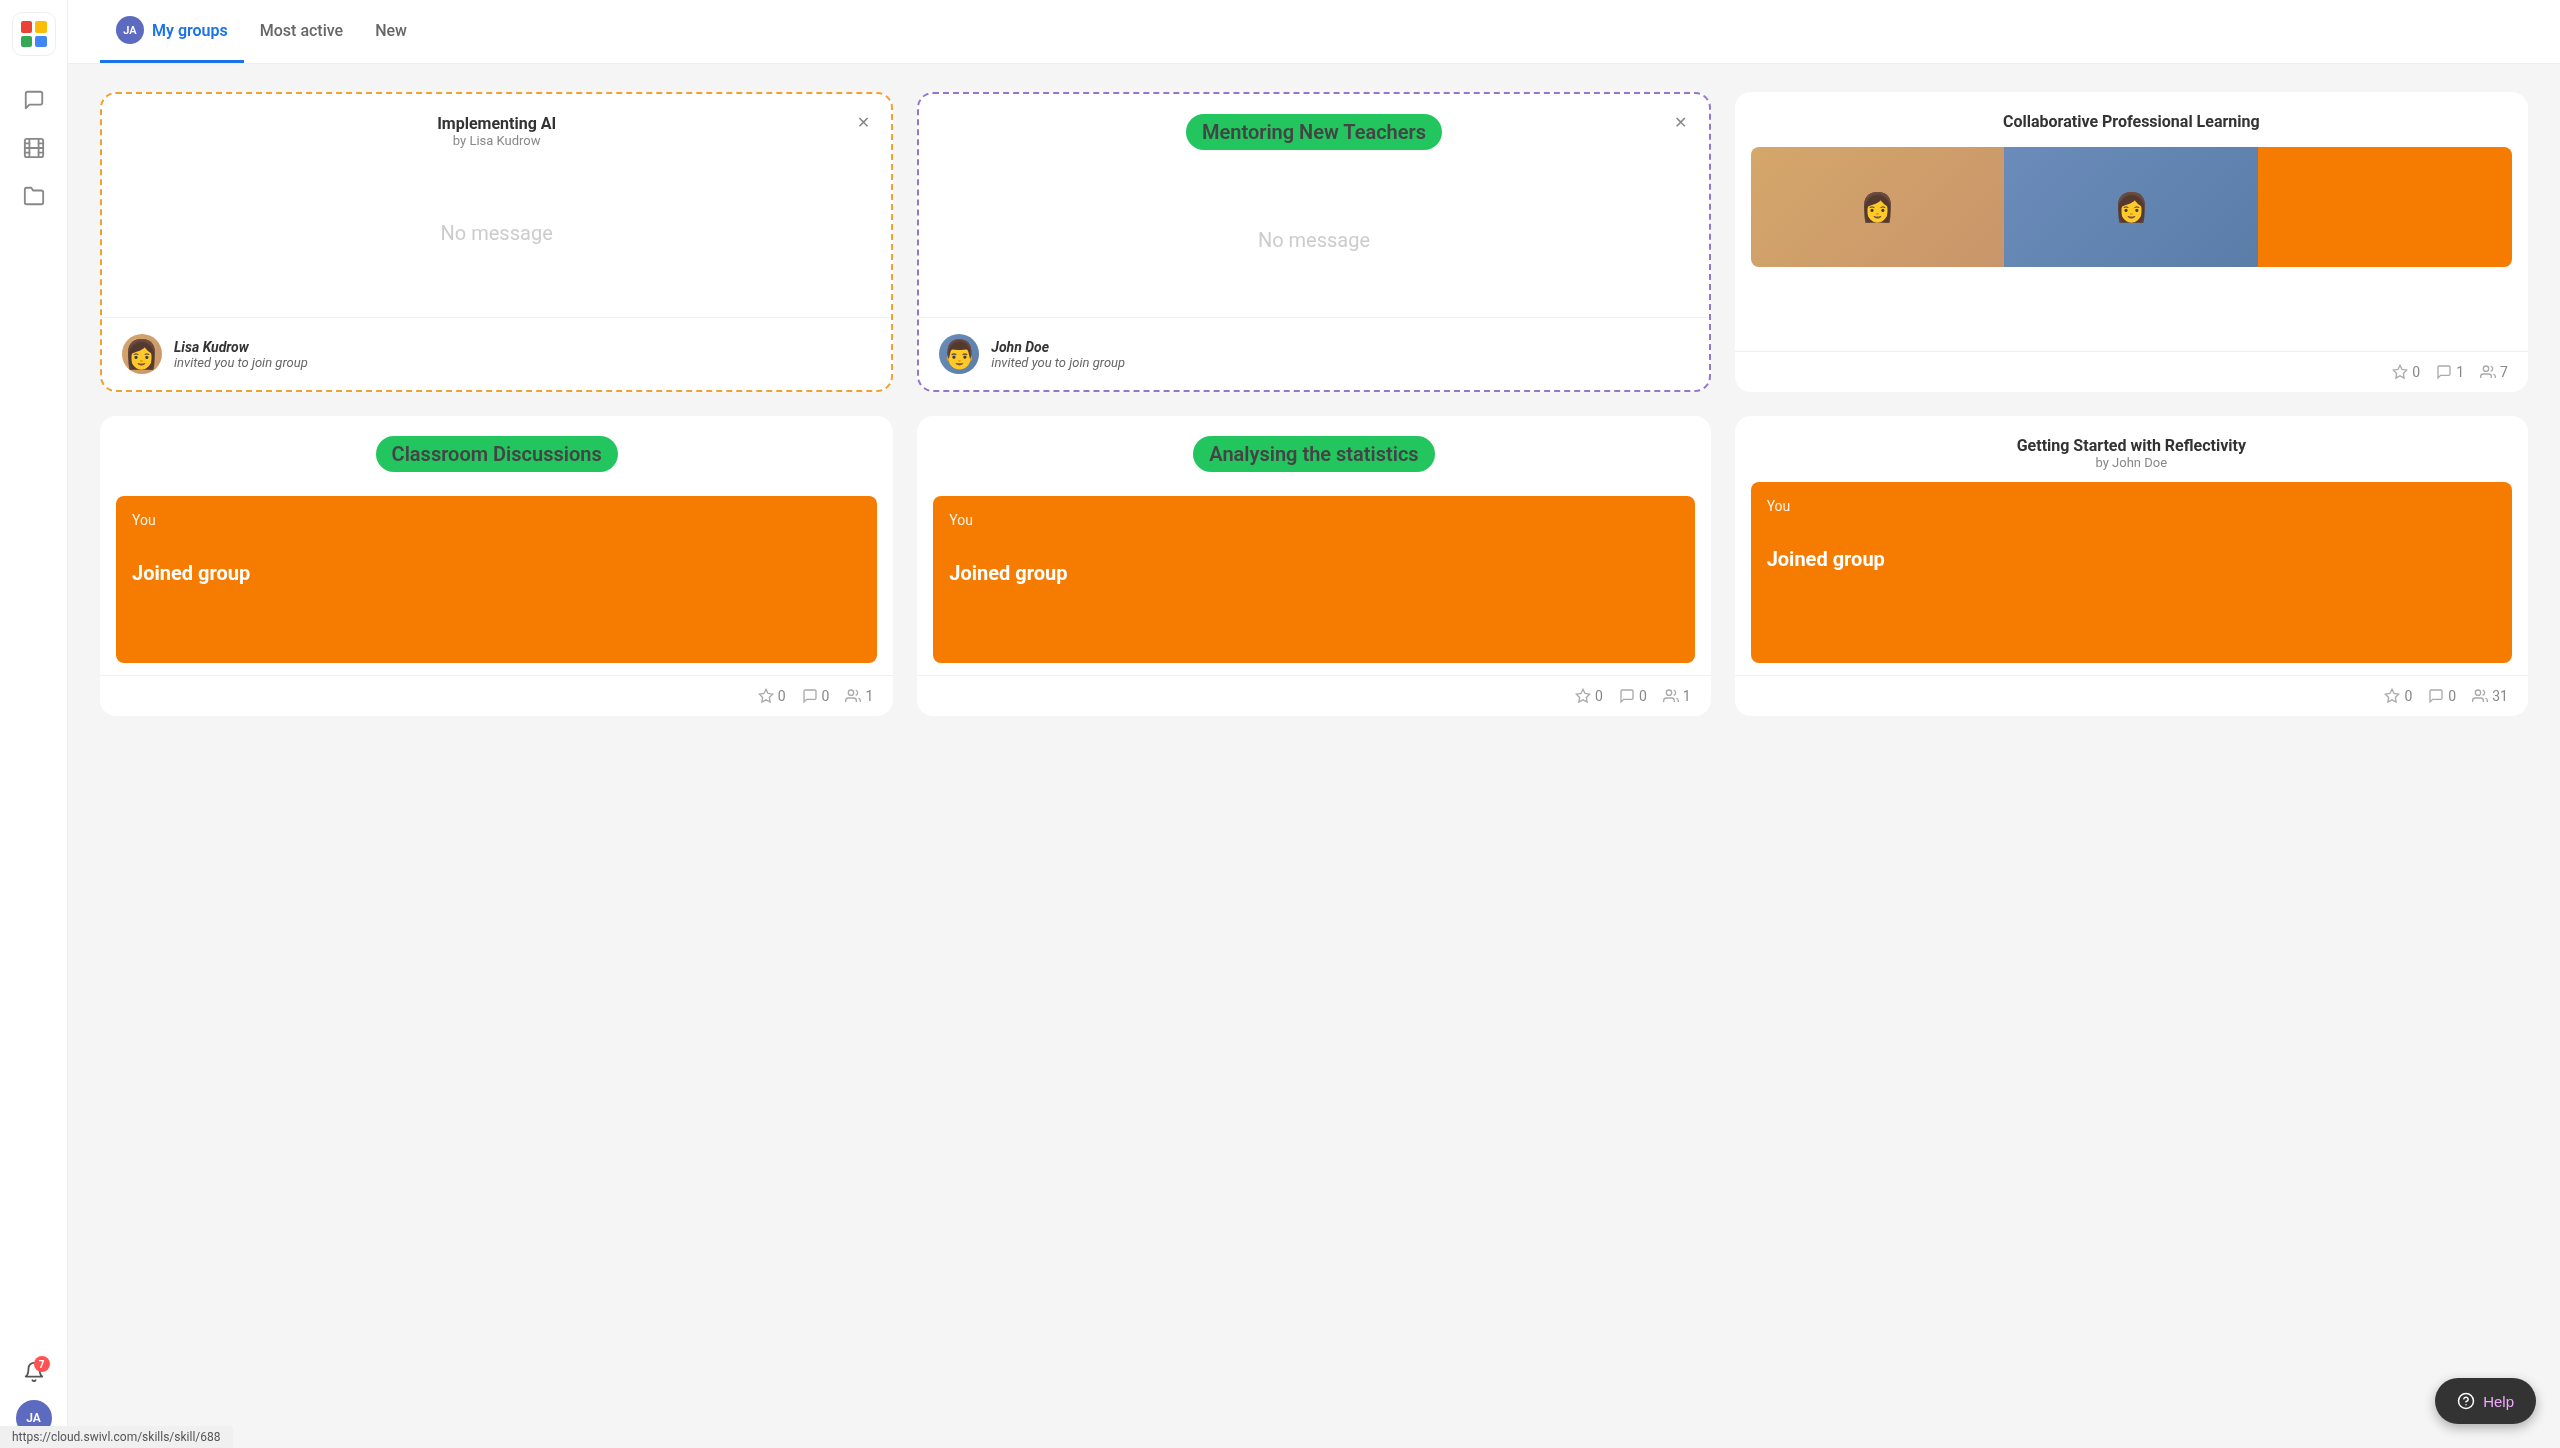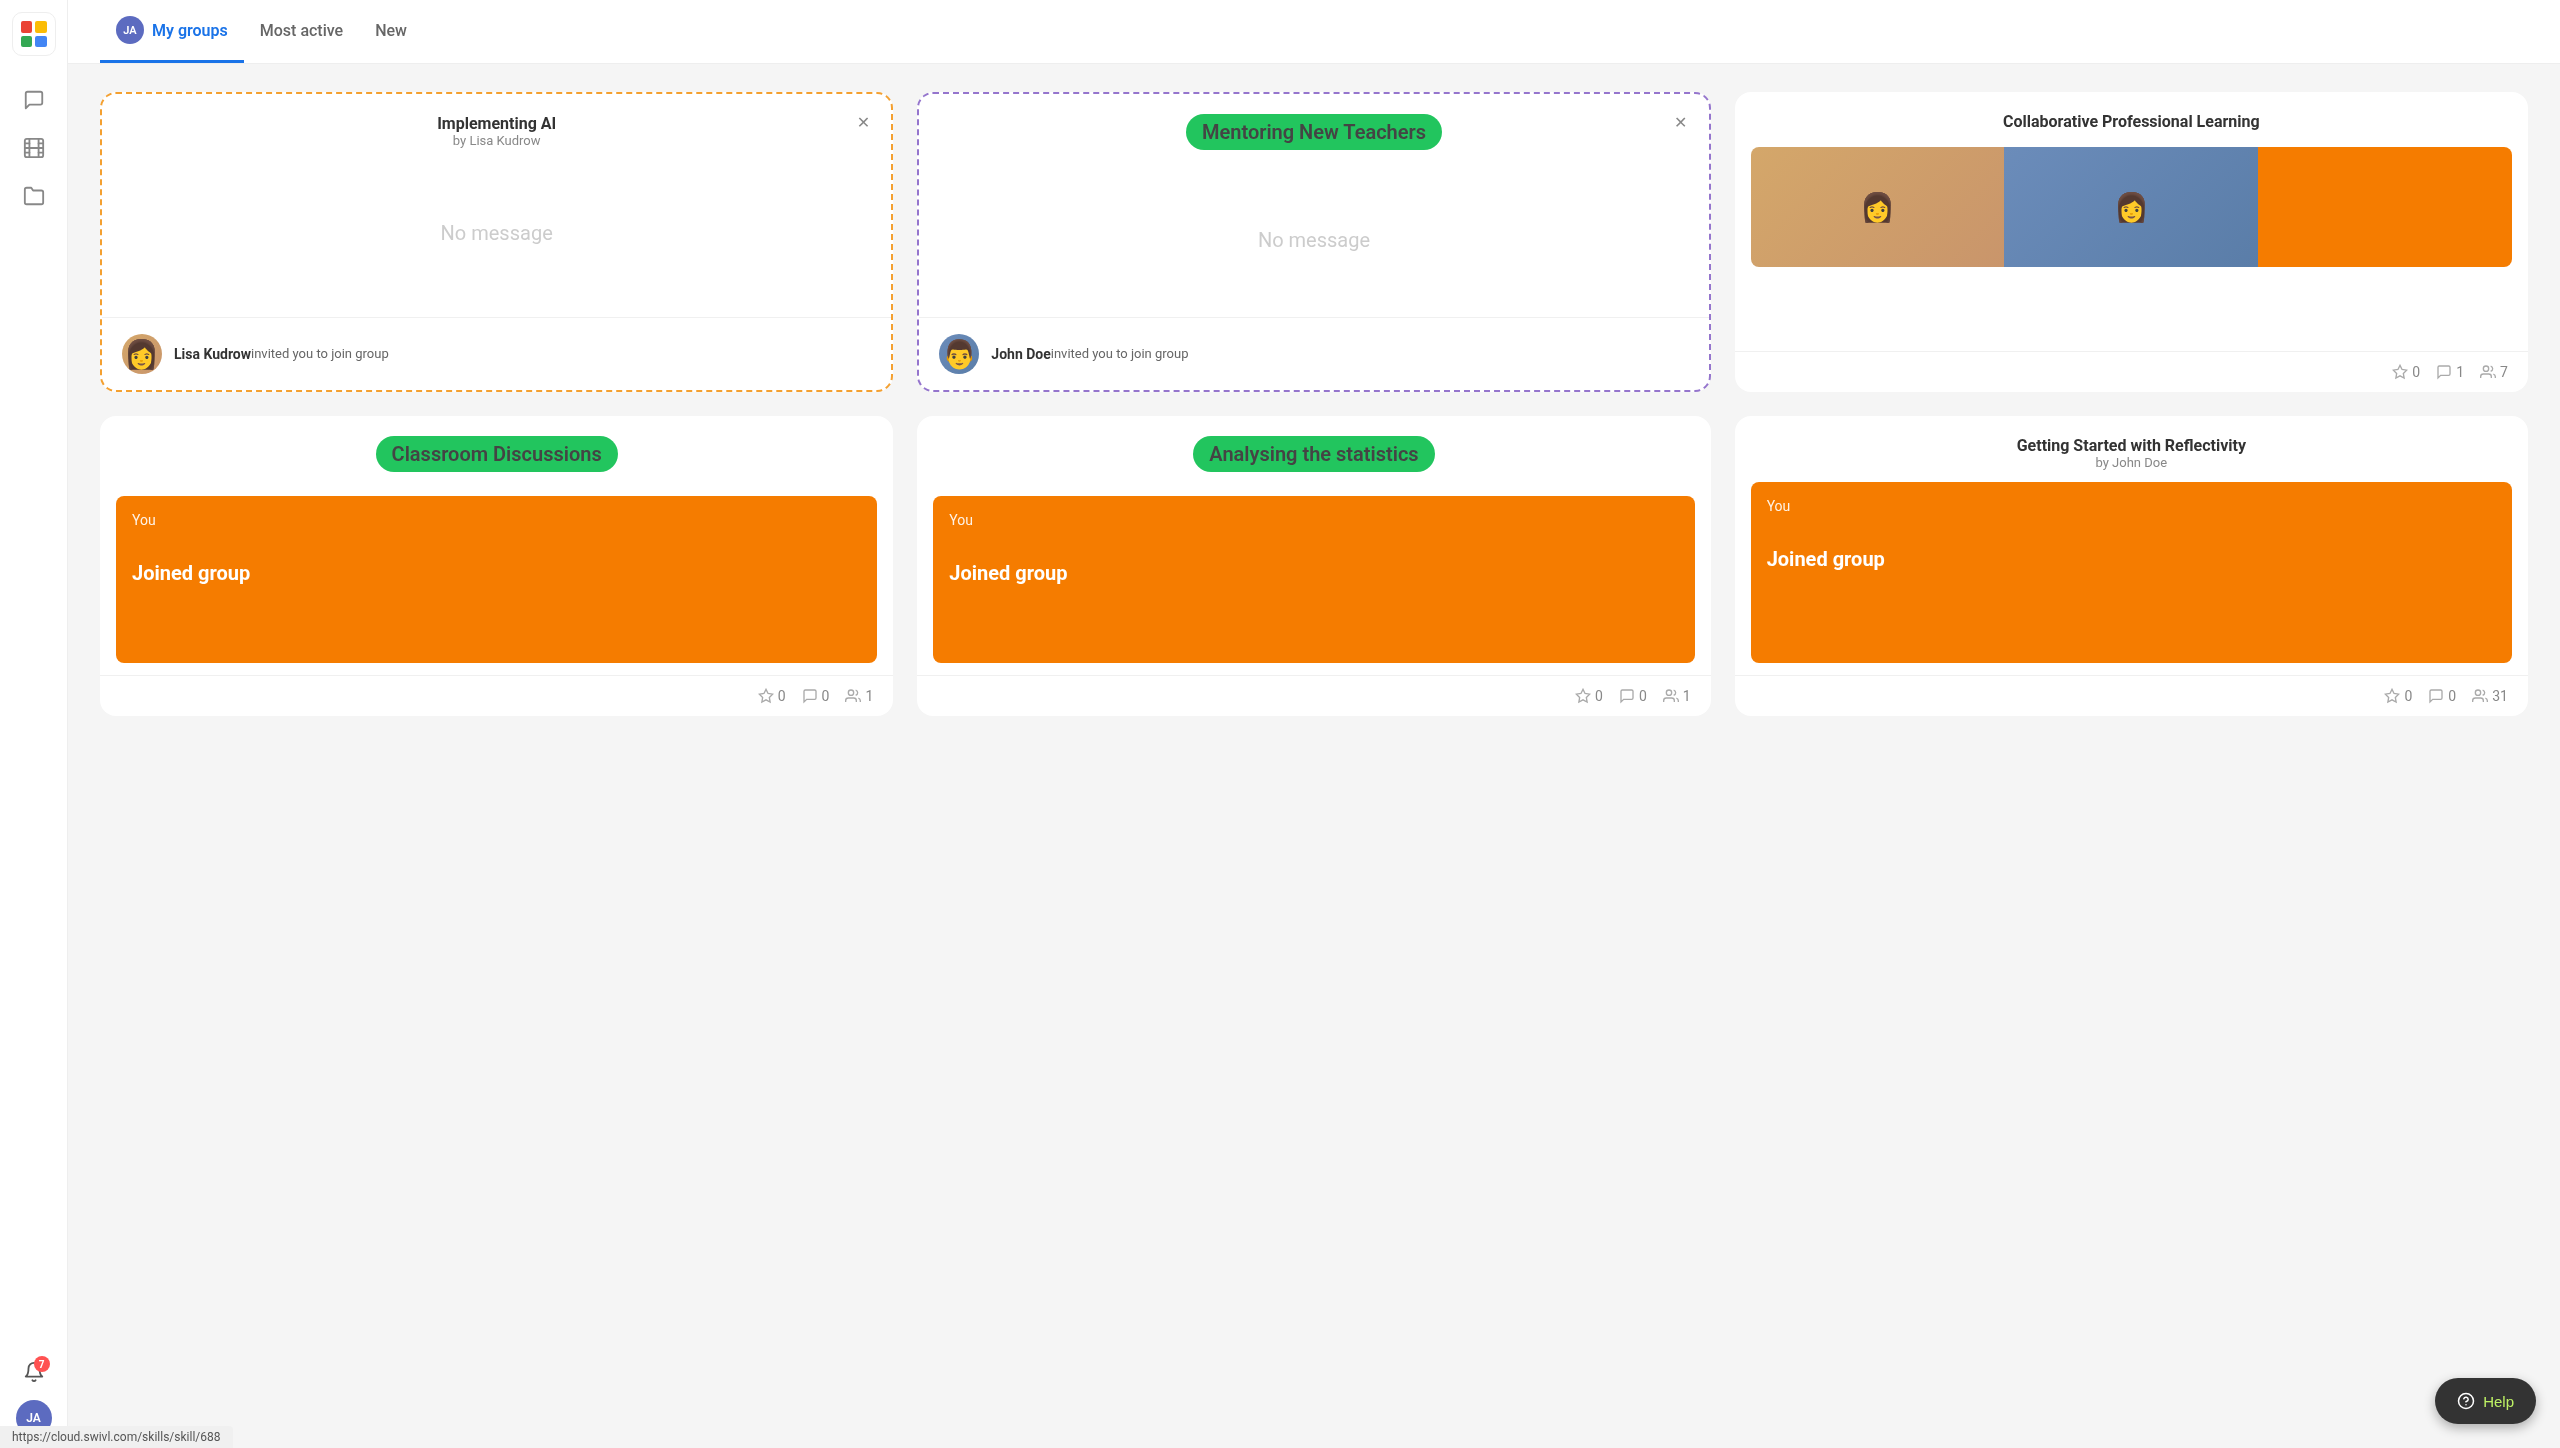--- a/index.html
+++ b/index.html
@@ -235,21 +235,22 @@
     }
     .invite-avatar {
       width: 40px;
       height: 40px;
       border-radius: 50%;
       overflow: hidden;
       flex-shrink: 0;
     }
     .invite-text {
       display: flex;
-      flex-direction: row;
+      flex-direction: column;
+      font-style: italic;
     }
     .invite-name {
       font-weight: 700;
       font-size: 14px;
       color: #333;
     }
     .invite-desc {
       font-size: 13px;
       color: #666;
     }
@@ -346,21 +347,21 @@
       border-top-right-radius: 4px;
       z-index: 100;
     }
 
     
     .help-btn {
       position: fixed;
       bottom: 24px;
       right: 24px;
       background: #333;
-      color: #bef264;
+      color: #f0abfc;
       border: none;
       border-radius: 24px;
       padding: 14px 22px;
       font-size: 15px;
       cursor: pointer;
       display: flex;
       align-items: center;
       gap: 8px;
       box-shadow: 0 4px 12px rgba(0,0,0,0.3);
       z-index: 200;

